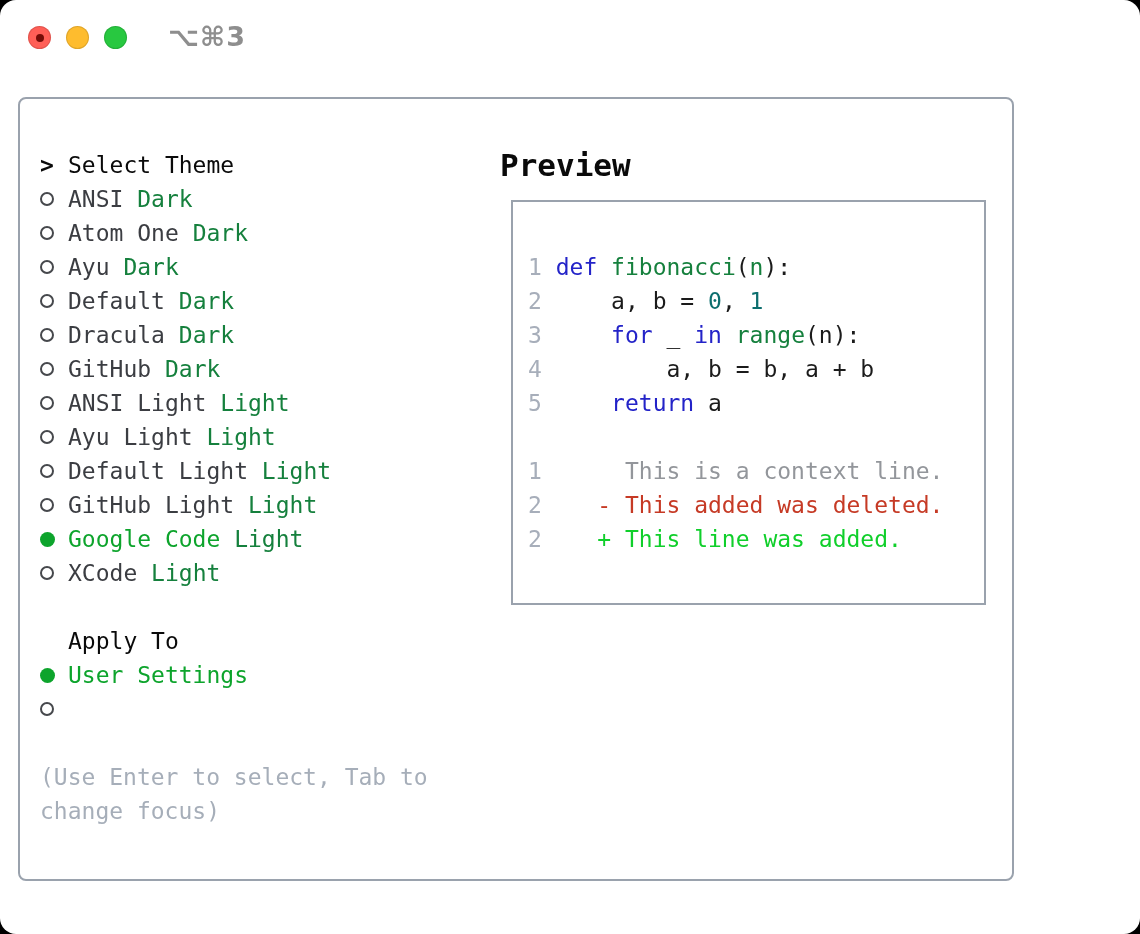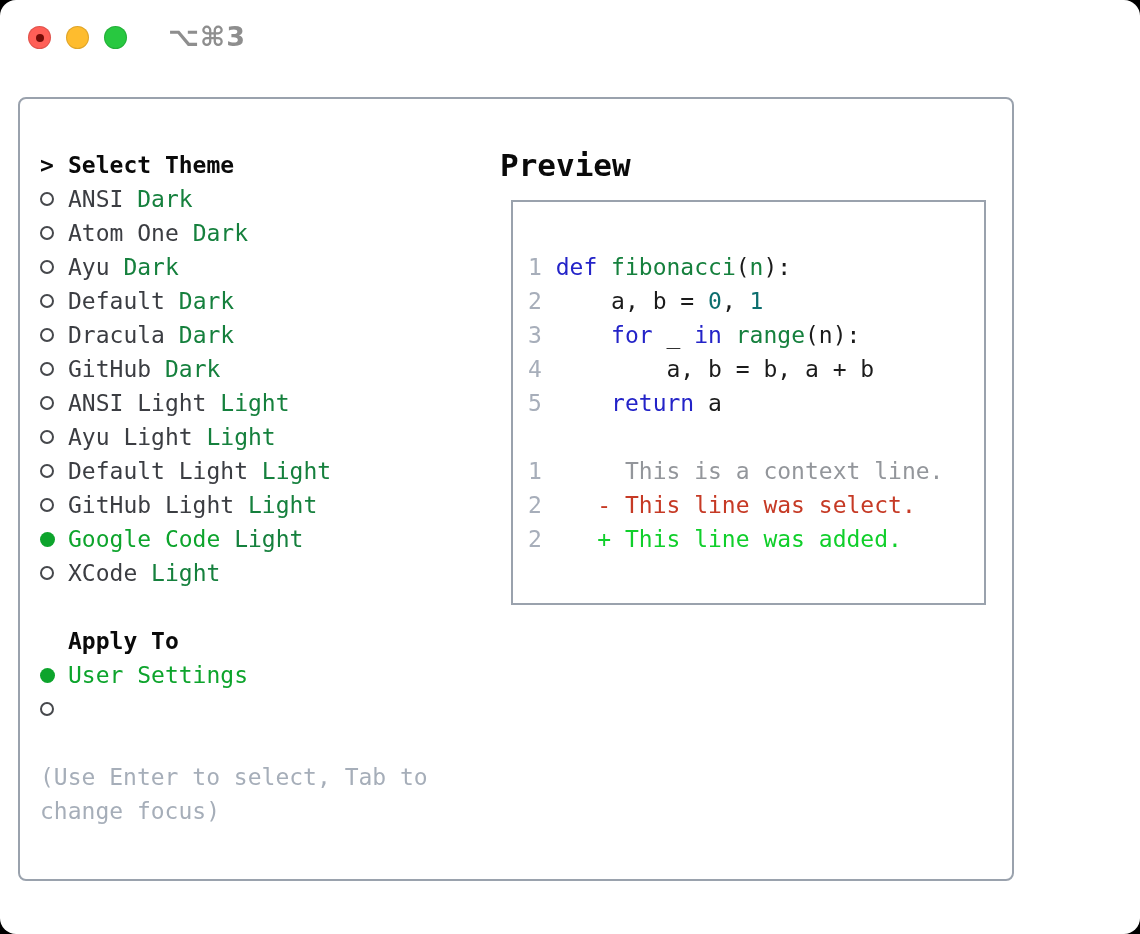--- a/index.html
+++ b/index.html
@@ -23,21 +23,21 @@
   .panel{position:absolute;left:18px;top:97px;width:996px;height:784px;box-sizing:border-box;
          border:2px solid #9aa2ad;border-radius:8px;background:#fff;}
 
   
   .left-col{position:absolute;left:20px;top:49px;font-size:23px;}
   .row{height:34px;display:flex;align-items:center;white-space:pre;}
   .marker-cell{width:28px;display:inline-flex;align-items:center;flex:0 0 28px;}
   .arrow{font-weight:700;color:#0a0a0a;}
   .ring{width:14px;height:14px;border-radius:50%;border:2px solid #46484c;box-sizing:border-box;}
   .dot{width:15px;height:15px;border-radius:50%;background:#0da42c;}
-  .heading{font-weight:700;color:#0a0a0a;}
+  .heading{font-weight:400;color:#0a0a0a;}
   .item-name{color:#3b3d42;}
   .item-name.selected{color:#0da42c;}
   .variant{color:#15803d;}
   .spacer{height:34px;}
   .help-line{height:34px;display:flex;align-items:center;color:#a6aeb9;white-space:pre;text-align:right;}
 
   
   .preview-heading{position:absolute;left:480px;top:49px;height:34px;display:flex;align-items:center;
                    font-size:31px;font-weight:700;color:#0a0a0a;}
   .preview-box{position:absolute;left:491px;top:101px;width:475px;height:405px;box-sizing:border-box;
@@ -114,19 +114,19 @@
 
     <div class="preview-box">
       <div class="code-area" id="code-area">
           <div class="code-line"><span class="ln">1 </span><span class="tk-kw">def</span><span class="tk-plain"> </span><span class="tk-fn">fibonacci</span><span class="tk-plain">(</span><span class="tk-fn">n</span><span class="tk-plain">):</span></div>
           <div class="code-line"><span class="ln">2 </span><span class="tk-plain">    a, b = </span><span class="tk-num">0</span><span class="tk-plain">, </span><span class="tk-num">1</span></div>
           <div class="code-line"><span class="ln">3 </span><span class="tk-plain">    </span><span class="tk-kw">for</span><span class="tk-plain"> _ </span><span class="tk-kw">in</span><span class="tk-plain"> </span><span class="tk-fn">range</span><span class="tk-plain">(n):</span></div>
           <div class="code-line"><span class="ln">4 </span><span class="tk-plain">        a, b = b, a + b</span></div>
           <div class="code-line"><span class="ln">5 </span><span class="tk-plain">    </span><span class="tk-kw">return</span><span class="tk-plain"> a</span></div>
           <div class="code-line"><span class="ln">  </span></div>
           <div class="code-line"><span class="ln">1 </span><span class="tk-ctx">     This is a context line.</span></div>
-          <div class="code-line"><span class="ln">2 </span><span class="tk-del">   - This line was select.</span></div>
+          <div class="code-line"><span class="ln">2 </span><span class="tk-del">   - This added was deleted.</span></div>
           <div class="code-line"><span class="ln">2 </span><span class="tk-add">   + This line was added.</span></div>
         </div>
     </div>
 
   </div>
 </div>
 
 </body></html>

